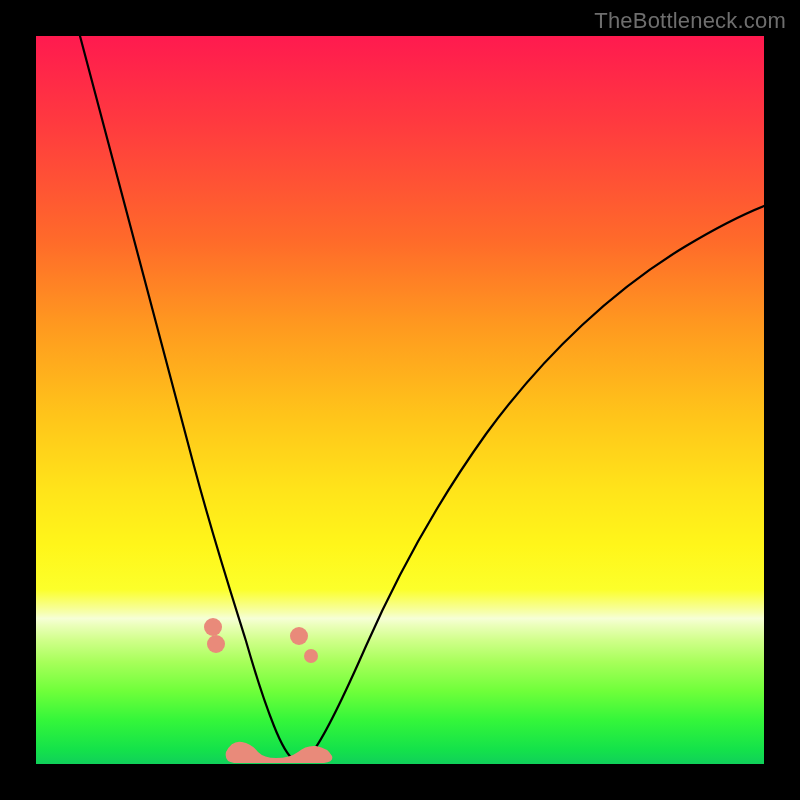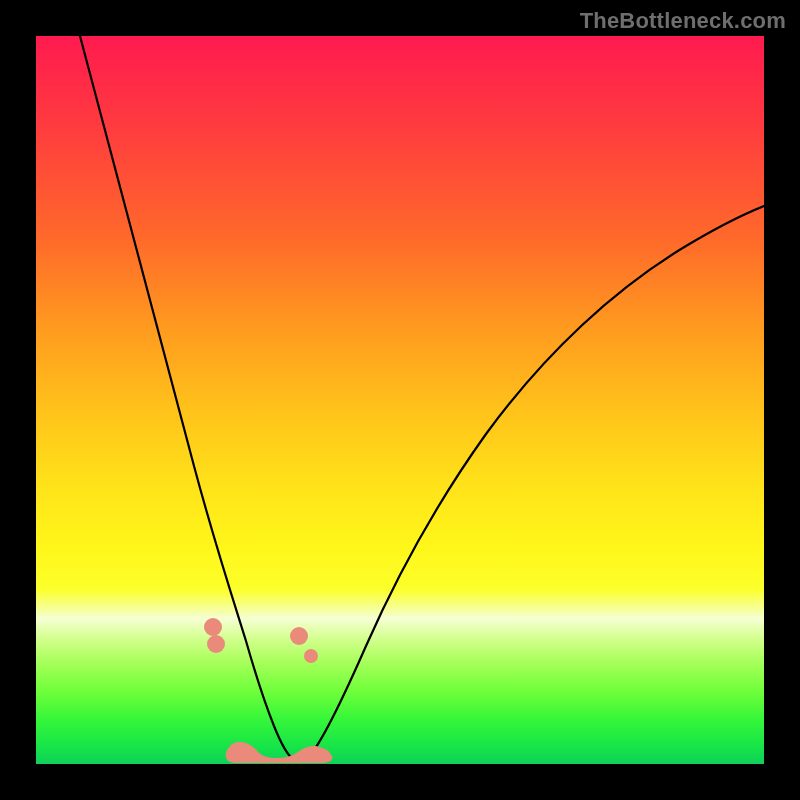--- a/index.html
+++ b/index.html
@@ -46,21 +46,21 @@
       #14e24a 98%,
       #10d05a 100%
     );
   }
   .watermark {
     position: absolute;
     top: 8px;
     right: 14px;
     color: #6e6e6e;
     font-size: 22px;
-    font-weight: 700;
+    font-weight: 400;
     letter-spacing: 0.2px;
     user-select: none;
   }
   svg.curve {
     position: absolute;
     top: 0;
     left: 0;
     width: 728px;
     height: 728px;
     overflow: visible;

